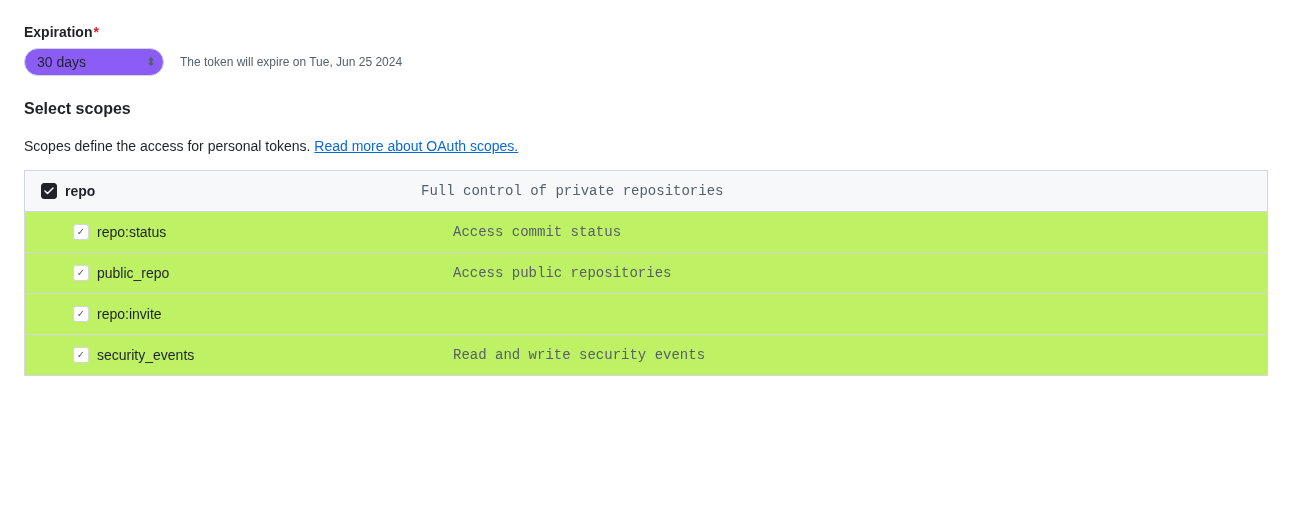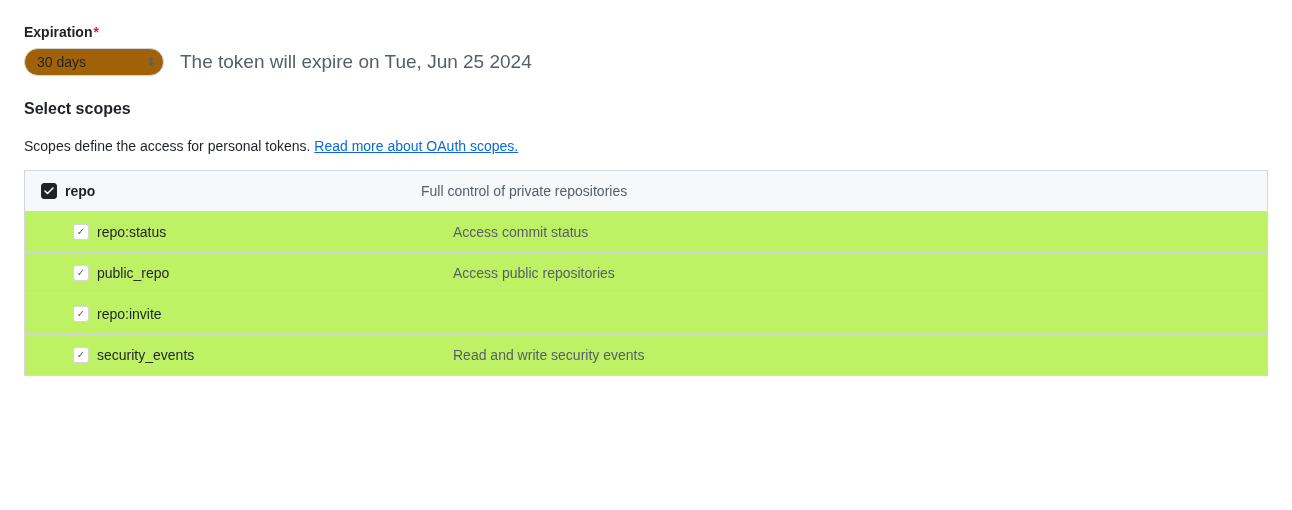--- a/index.html
+++ b/index.html
@@ -43,42 +43,42 @@
     }
 
     .expiration-select-wrapper {
       position: relative;
       display: inline-block;
     }
 
     .expiration-select {
       appearance: none;
       -webkit-appearance: none;
-      background: #a16207;
+      background: #8b5cf6;
       border: 1px solid #d0d7de;
       border-radius: 14px;
       padding: 5px 32px 5px 12px;
       font-size: 14px;
       color: #1f2328;
       cursor: pointer;
       min-width: 140px;
     }
 
     .select-arrow {
       position: absolute;
       right: 8px;
       top: 50%;
       transform: translateY(-50%);
       pointer-events: none;
       color: #57606a;
       font-size: 12px;
     }
 
     .expiration-hint {
-      font-size: 19px;
+      font-size: 12px;
       color: #57606a;
     }
 
     .scopes-section {
       margin-bottom: 16px;
     }
 
     .scopes-title {
       font-size: 16px;
       font-weight: 600;
@@ -164,20 +164,21 @@
 
     .scope-name.child {
       font-weight: 400;
       color: #1f2328;
     }
 
     .scope-description {
       font-size: 14px;
       color: #57606a;
       flex: 1;
+      font-family: Liberation Mono, monospace;
     }
 
     .child-checkbox-icon {
       width: 16px;
       height: 16px;
       border: 1px solid #d0d7de;
       border-radius: 3px;
       background: #ffffff;
       display: flex;
       align-items: center;

